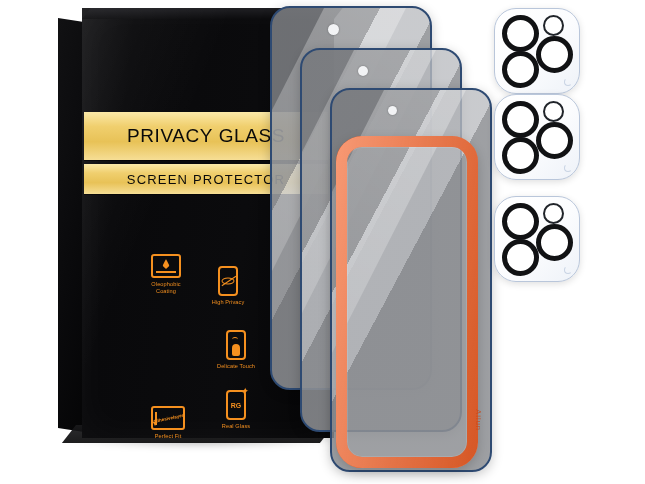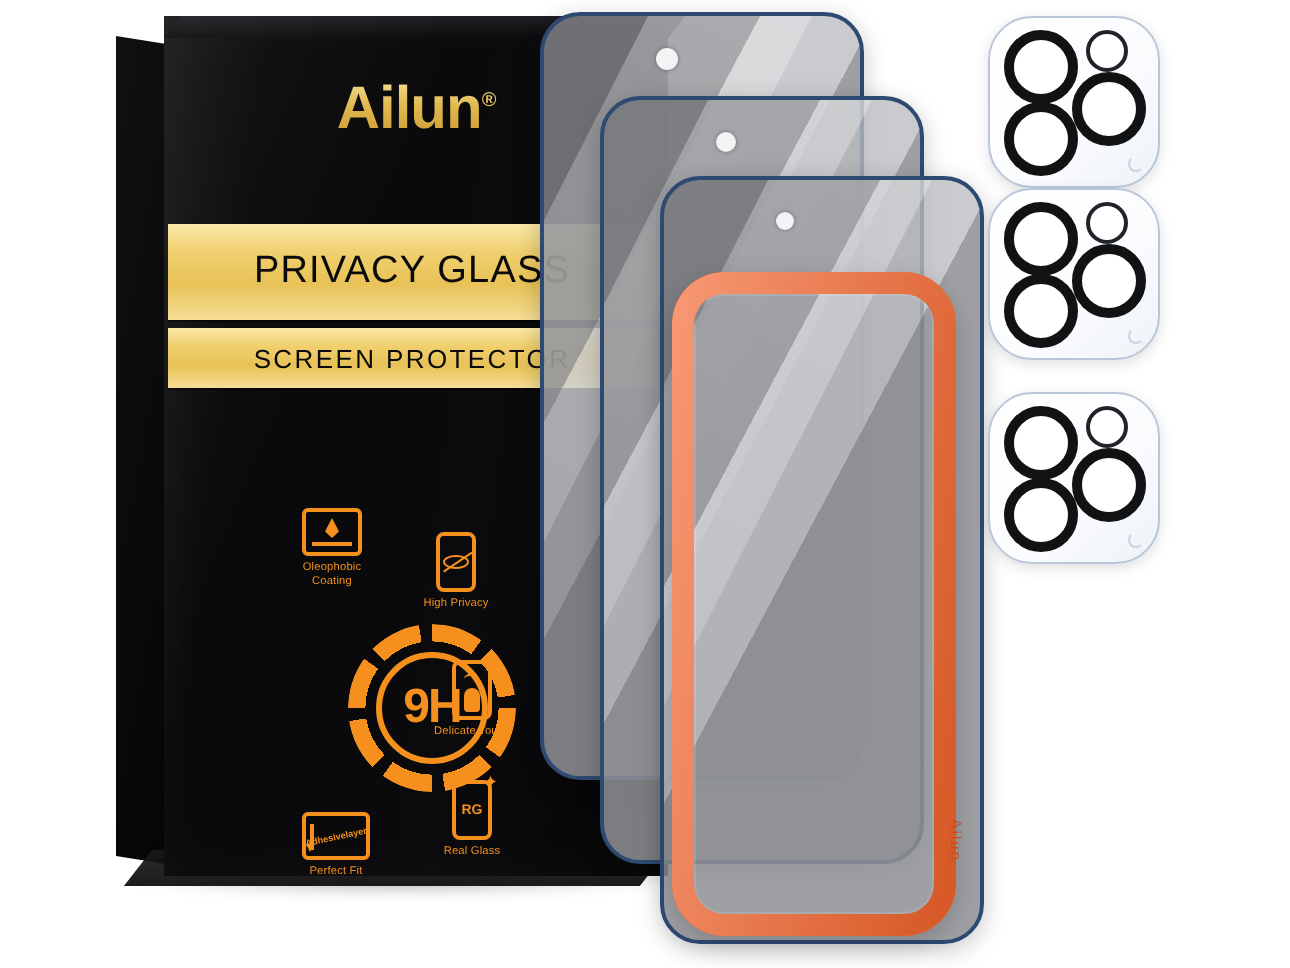--- a/index.html
+++ b/index.html
@@ -141,21 +141,20 @@
 <div id="stage">
 
   <div id="box-wrap">
     <div class="box-shadow"></div>
     <div class="box-side"></div>
     <div class="box-bottom"></div>
     <div class="box-front"></div>
     <div class="box-topedge"></div>
     <div class="box-gloss"></div>
 
-    <div class="brand"><span>Ailun</span><sup>®</sup></div>
 
     <div class="band band-1">
       <span>PRIVACY GLASS</span>
     </div>
     <div class="band band-2">
       <span>SCREEN  PROTECTOR</span>
     </div>
 
     <div class="feat" style="left:76px; top:246px;">
       <div class="fi">
@@ -204,24 +203,20 @@
           <span>Adhesive</span>
             <br>
           <span>layer</span>
         </div>
       </div>
       <div class="lbl">
         <span>Perfect Fit</span>
       </div>
     </div>
 
-    <div class="cog">
-      <div class="ring"></div>
-      <div class="inner">9H</div>
-    </div>
   </div>
 
   <div class="sp sp1">
     <div class="glare"></div>
     <div class="cam"></div>
   </div>
   <div class="sp sp2">
     <div class="glare"></div>
     <div class="cam"></div>
   </div>

